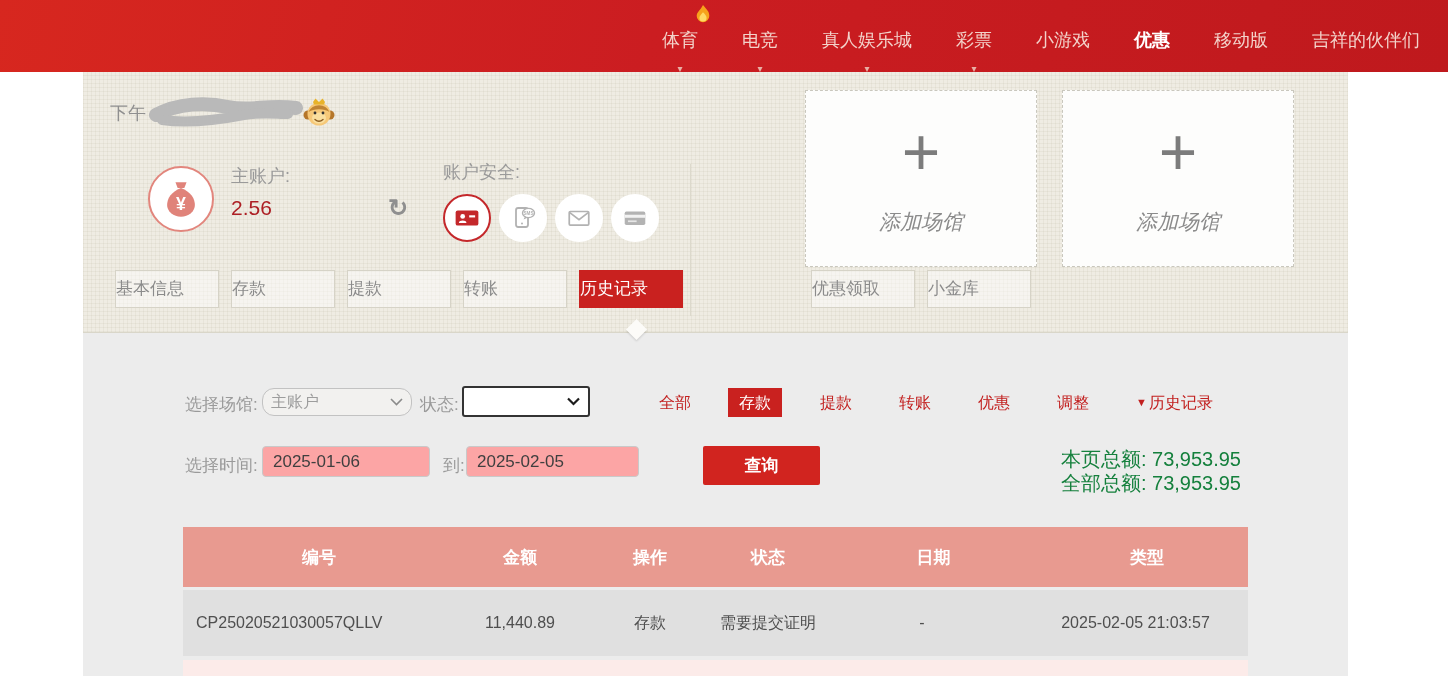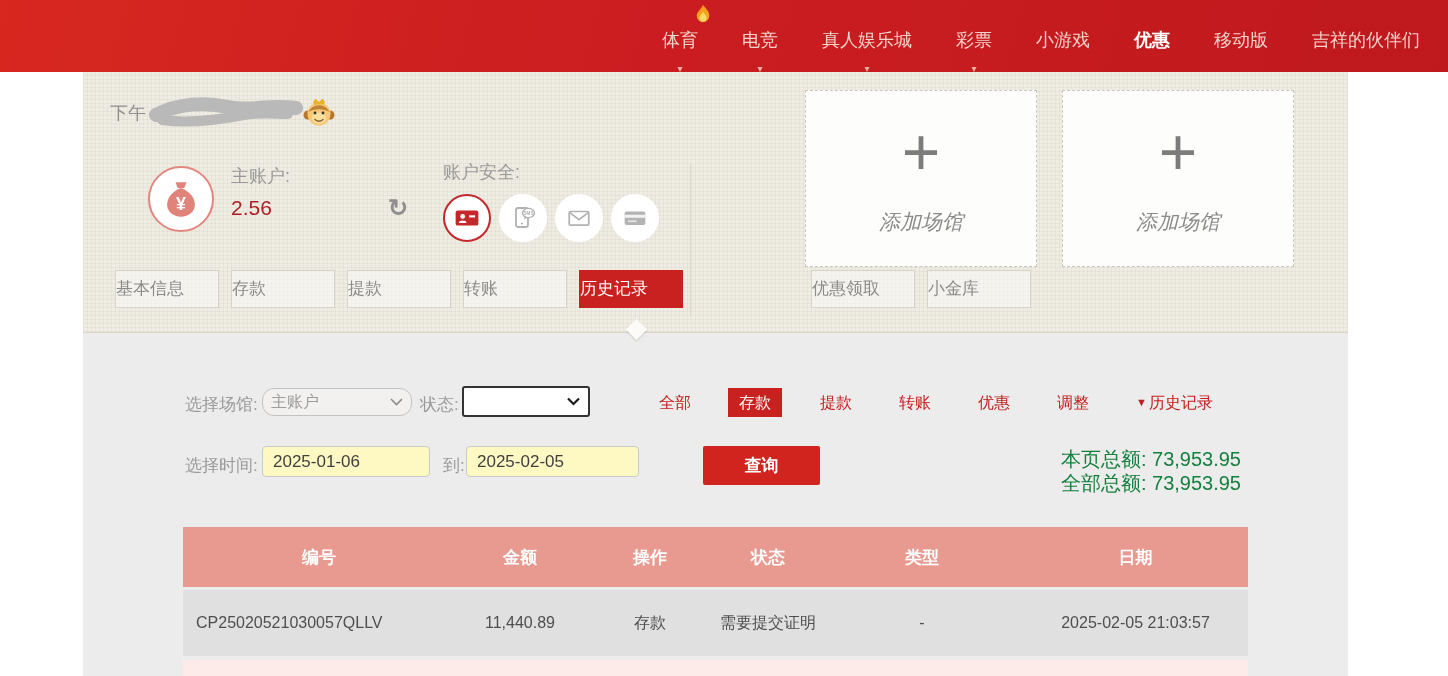--- a/index.html
+++ b/index.html
@@ -70,21 +70,21 @@
   .status-select { left:379px; top:53px; width:128px; height:31px; background:#fff;
     border:2px solid #333; border-radius:3px; font-size:16px; color:#333; }
 
   .tfilter { position:absolute; top:55px; height:29px; line-height:29px; font-size:16px;
     color:#c2201f; cursor:pointer; white-space:nowrap; }
   .tfilter.active { background:#c9211f; color:#fff; padding:0 11px; }
   .collapse-link { display:flex; align-items:center; gap:2px; }
   .collapse-arrow { font-size:11px; }
 
   .date-input { position:absolute; top:113px; height:31px; border:1px solid #c9c9c9; border-radius:4px;
-    background:#fef9c3; font-size:17px; color:#3f3f3f; padding:0 10px; font-family:"Liberation Sans",sans-serif; }
+    background:#fca5a5; font-size:17px; color:#3f3f3f; padding:0 10px; font-family:"Liberation Sans",sans-serif; }
   .date-from { left:179px; width:168px; }
   .date-to { left:383px; width:173px; }
   .search-btn { position:absolute; left:620px; top:113px; width:117px; height:39px; background:#d1241f;
     color:#fff; font-size:17px; font-weight:bold; border:none; border-radius:2px; cursor:pointer;
     font-family:"Liberation Sans",sans-serif; }
 
   .totals { position:absolute; right:107px; top:114px; text-align:right; font-size:20px;
     color:#15803d; line-height:24px; }
 
   .htable { position:absolute; left:100px; top:194px; width:1065px; }
@@ -270,22 +270,22 @@
         <span>73,953.95</span>
       </div>
     </div>
 
     <div class="htable">
       <div class="thead">
         <div class="th c1">编号</div>
         <div class="th c2">金额</div>
         <div class="th c3">操作</div>
         <div class="th c4">状态</div>
+        <div class="th c6">日期</div>
         <div class="th c5">类型</div>
-        <div class="th c6">日期</div>
       </div>
       <div class="trow">
         <div class="td c1">CP25020521030057QLLV</div>
         <div class="td c2">11,440.89</div>
         <div class="td c3">存款</div>
         <div class="td c4">需要提交证明</div>
         <div class="td c5">-</div>
         <div class="td c6">2025-02-05 21:03:57</div>
       </div>
       <div class="trow-stub"></div>

